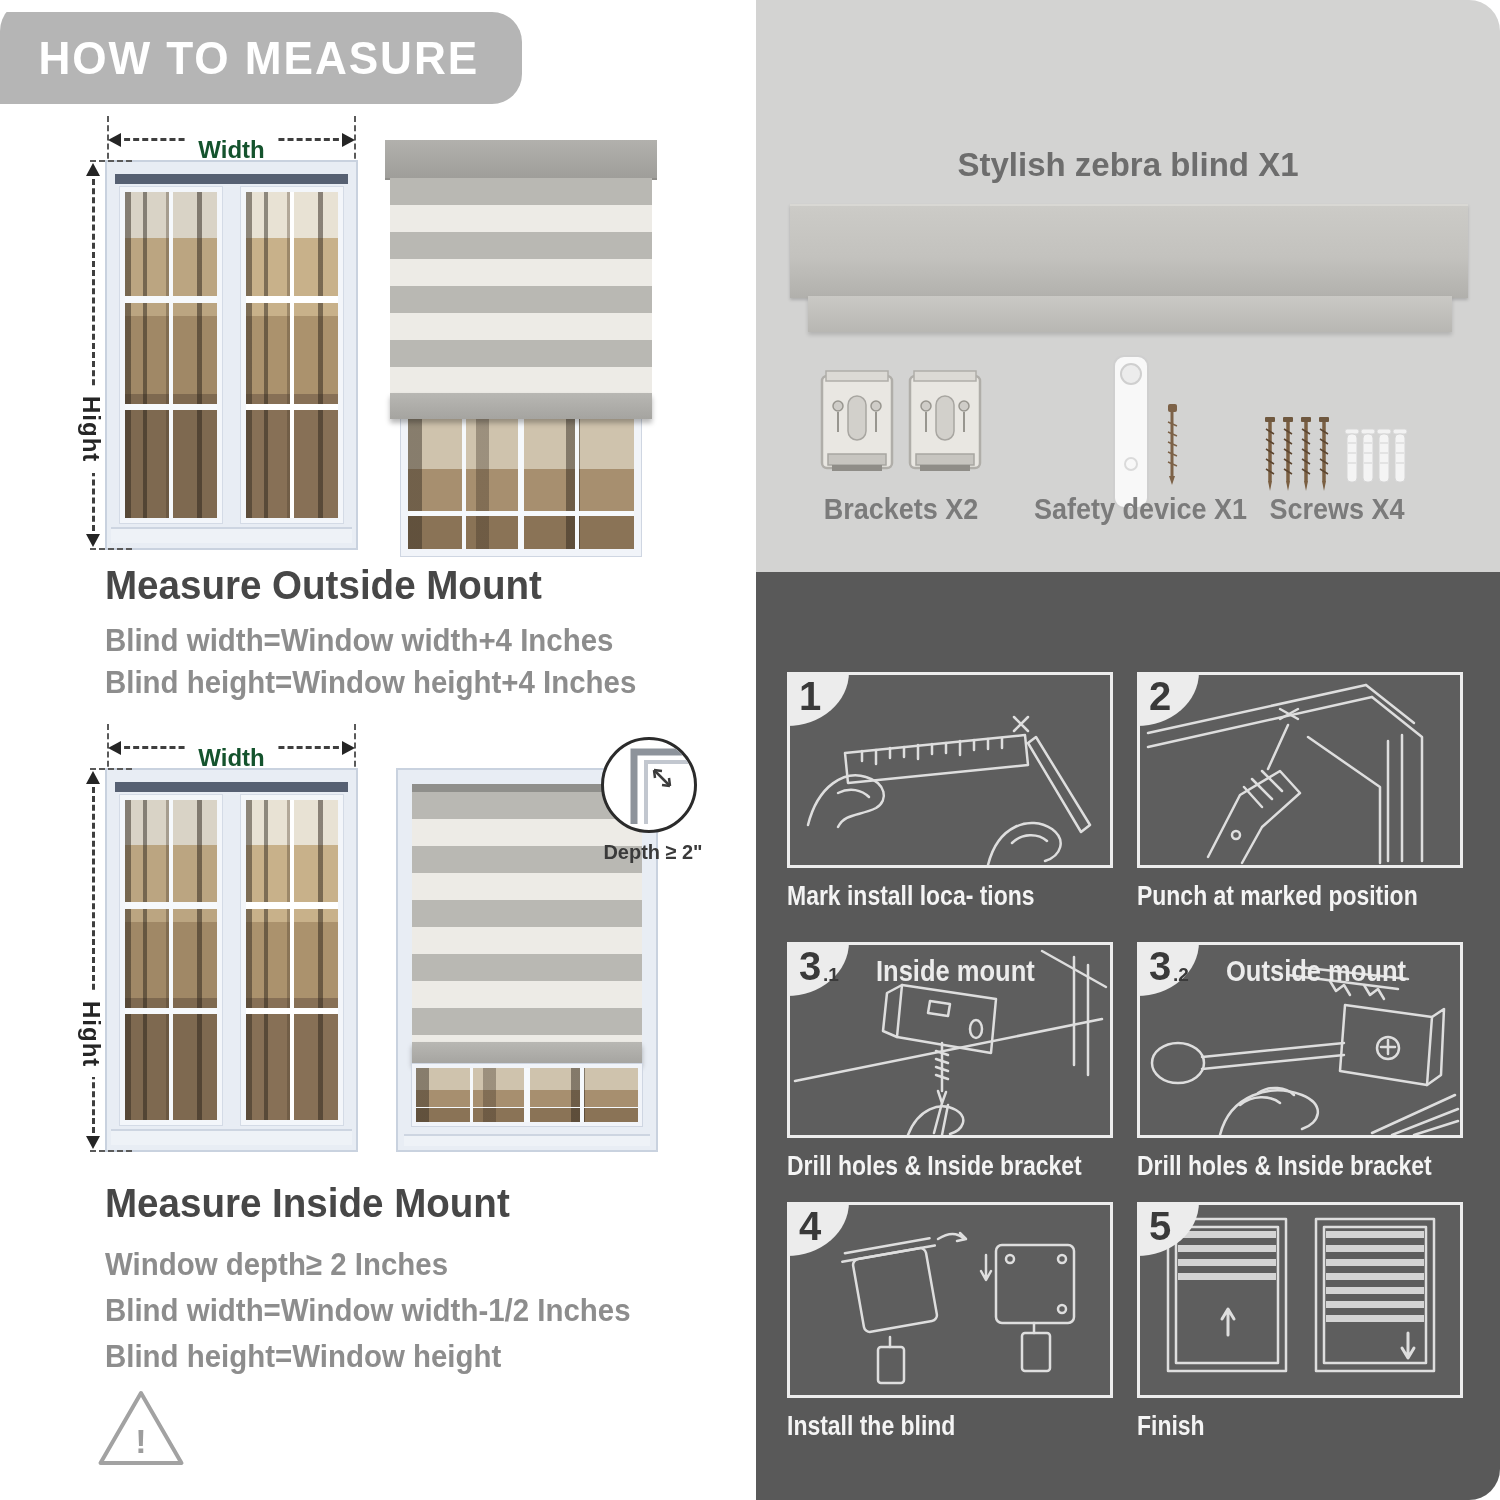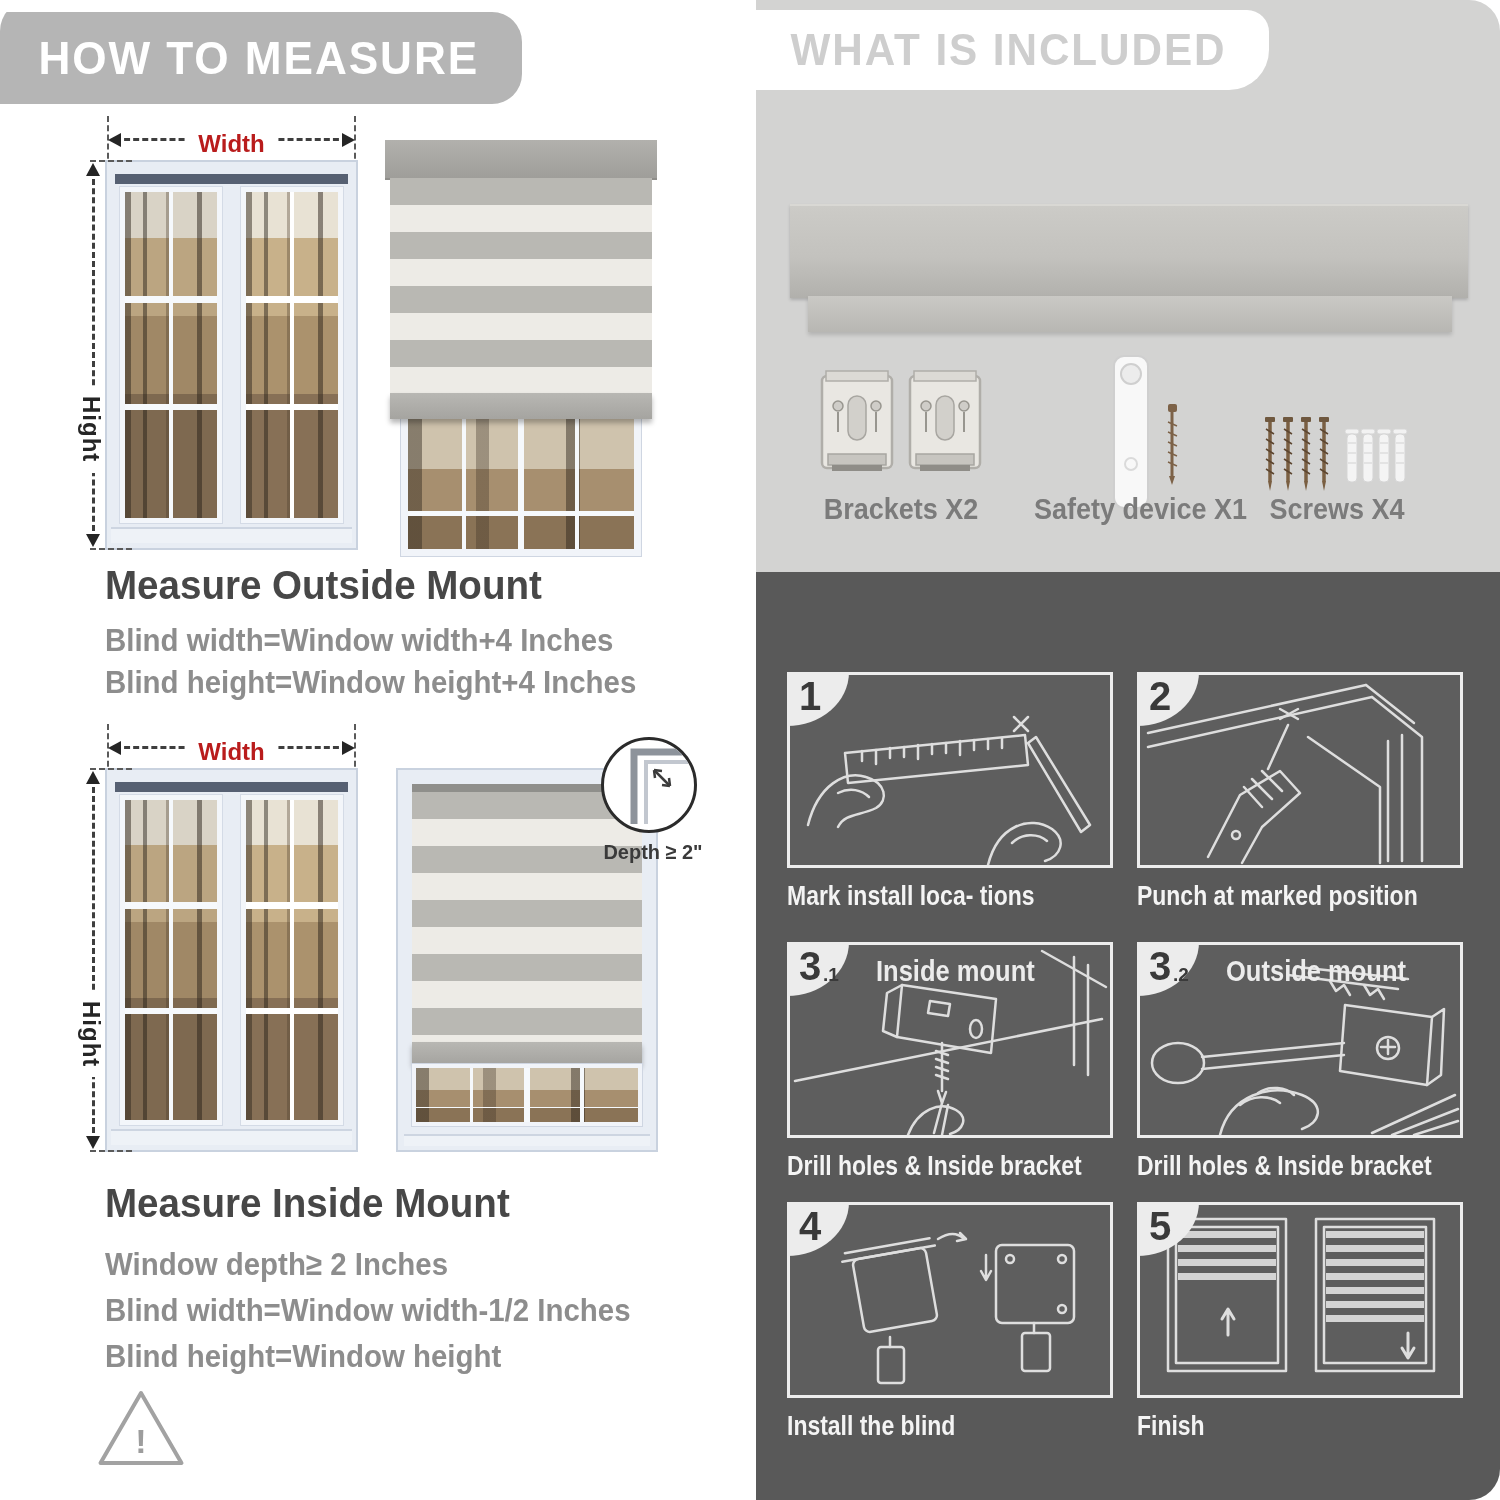--- a/index.html
+++ b/index.html
@@ -14,22 +14,22 @@
   .h-title{font-weight:bold;font-size:41px;color:#474747;white-space:nowrap;
            transform:scaleX(.94);transform-origin:0 0;}
   .b-line{font-weight:bold;font-size:32px;color:#8d8d8d;white-space:nowrap;
           transform:scaleX(.92);transform-origin:0 0;}
   .note-line{font-weight:bold;font-size:24px;color:#9d9d9d;line-height:35px;white-space:nowrap;
              transform:scaleX(.82);transform-origin:0 0;}
 
   
   .arrow-h{height:40px;}
   .arrow-h .line{position:absolute;left:10px;right:10px;top:18px;border-top:3px dashed #3e3e3e;}
-  .arrow-h .lab{position:absolute;left:50%;top:8px;transform:translateX(-50%);background:#fff;
-                padding:0 12px;font-weight:bold;font-size:24px;line-height:32px;color:#b91c1c;}
+  .arrow-h .lab{position:absolute;left:50%;top:14px;transform:translateX(-50%);background:#fff;
+                padding:0 12px;font-weight:bold;font-size:24px;line-height:32px;color:#14532d;}
   .ah{width:0;height:0;position:absolute;}
   .ah-l{left:3px;top:13px;border-top:7px solid transparent;border-bottom:7px solid transparent;border-right:13px solid #252525;}
   .ah-r{right:3px;top:13px;border-top:7px solid transparent;border-bottom:7px solid transparent;border-left:13px solid #252525;}
   .tickv{position:absolute;top:-4px;height:52px;border-left:2px dashed #5a5a5a;}
   .arrow-v{width:40px;}
   .arrow-v .linev{position:absolute;top:10px;bottom:10px;left:18px;border-left:3px dashed #3e3e3e;}
   .ah-u{left:12px;top:3px;border-left:7px solid transparent;border-right:7px solid transparent;border-bottom:13px solid #252525;}
   .ah-d{left:12px;bottom:3px;border-left:7px solid transparent;border-right:7px solid transparent;border-top:13px solid #252525;}
   .tickh{position:absolute;left:16px;width:42px;border-top:2px dashed #5a5a5a;}
   .lab-v{position:absolute;left:3px;top:58%;background:#fff;padding:10px 0;
@@ -208,24 +208,22 @@
 
   <div class="abs" style="left:95px;top:1386px;width:92px;height:84px;">
     <svg viewBox="0 0 100 90" width="92" height="84">
       <path d="M50 7 L94 83 L6 83 Z" fill="none" stroke="#a2a2a2" stroke-width="4" stroke-linejoin="round"></path>
     </svg>
     <div class="tri-bang">!</div>
   </div>
 
   <div class="abs panel-light"></div>
 
-  <div class="abs hdr-included">
-    <span>WHAT IS INCLUDED</span>
-  </div>
-
+
+  <div class="abs product-lab">Stylish zebra blind X1</div>
 
   <div class="abs bar-main"></div>
   <div class="abs bar-low"></div>
 
   <svg class="abs" style="left:816px;top:368px;" width="170" height="115" viewBox="0 0 170 115">
     <g>
       <rect x="6" y="8" width="70" height="92" rx="5" fill="#e9e7e2" stroke="#b0aea9" stroke-width="2.5"></rect>
       <rect x="10" y="3" width="62" height="10" fill="#dcdad5" stroke="#b0aea9" stroke-width="1.5"></rect>
       <rect x="32" y="28" width="18" height="44" rx="9" fill="#d2d0cb" stroke="#a8a6a1" stroke-width="1.5"></rect>
       <circle cx="22" cy="38" r="5" fill="#cfcdc8" stroke="#98968f" stroke-width="1.5"></circle>

